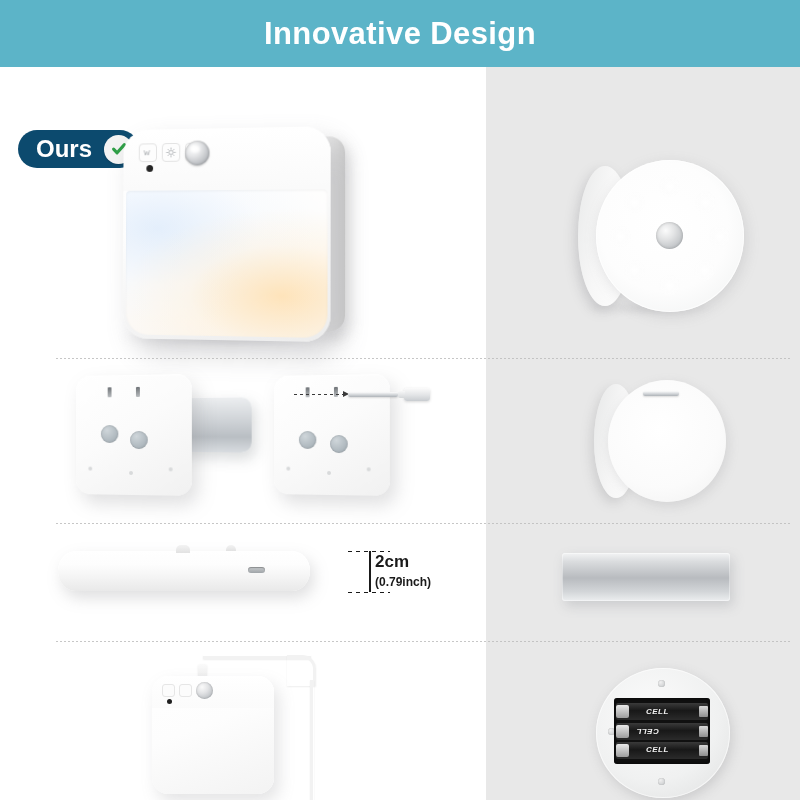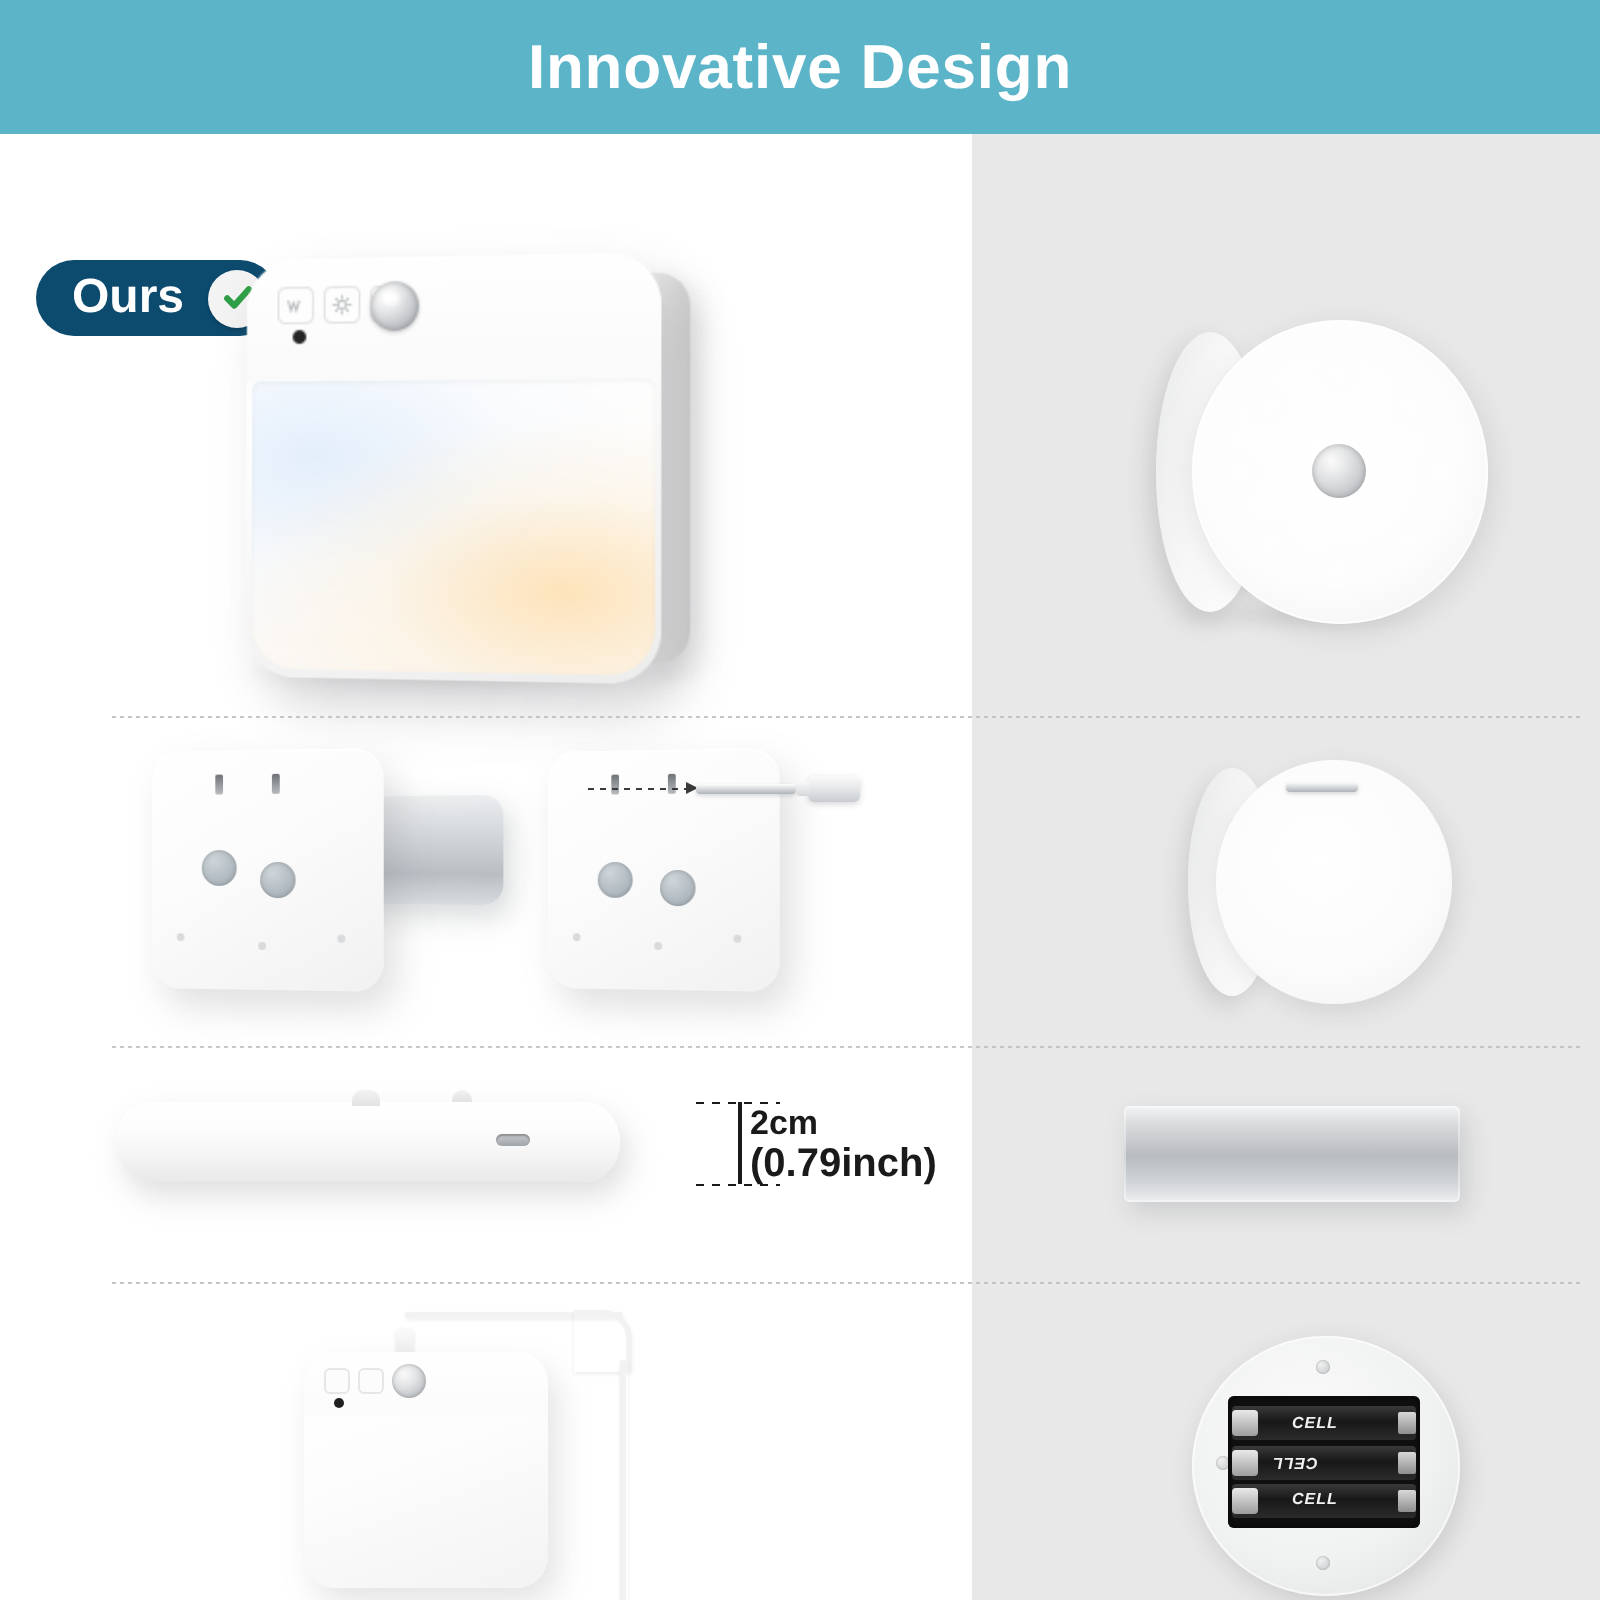--- a/index.html
+++ b/index.html
@@ -237,21 +237,21 @@
   .dim-tick{
     position:absolute;left:348px;width:42px;height:1px;
     background:repeating-linear-gradient(to right,#1a1a1a 0,#1a1a1a 4px,transparent 4px,transparent 8px);
   }
   .dim-tick-top{top:551px;}
   .dim-tick-bot{top:592px;}
   .dim-text{
     position:absolute;left:375px;top:552px;width:110px;
     color:#1a1a1a;font-size:17px;font-weight:bold;line-height:20px;
   }
-  .dim-text .l2{font-size:20px;}
+  .dim-text .l2{font-size:12px;}
   .thick-profile{
     position:absolute;left:562px;top:553px;width:168px;height:48px;border-radius:3px;
     background:linear-gradient(180deg,#f3f4f5 0%,#dadcde 18%,#b8bbbf 52%,#d2d5d8 80%,#eceef0 100%);
     box-shadow:3px 5px 12px rgba(120,125,130,.25),inset 0 0 0 1px rgba(255,255,255,.4);
   }
 
   
   .charge-unit{position:absolute;left:152px;top:676px;width:122px;height:118px;}
   .charge-body{
     position:absolute;inset:0;border-radius:16px;

